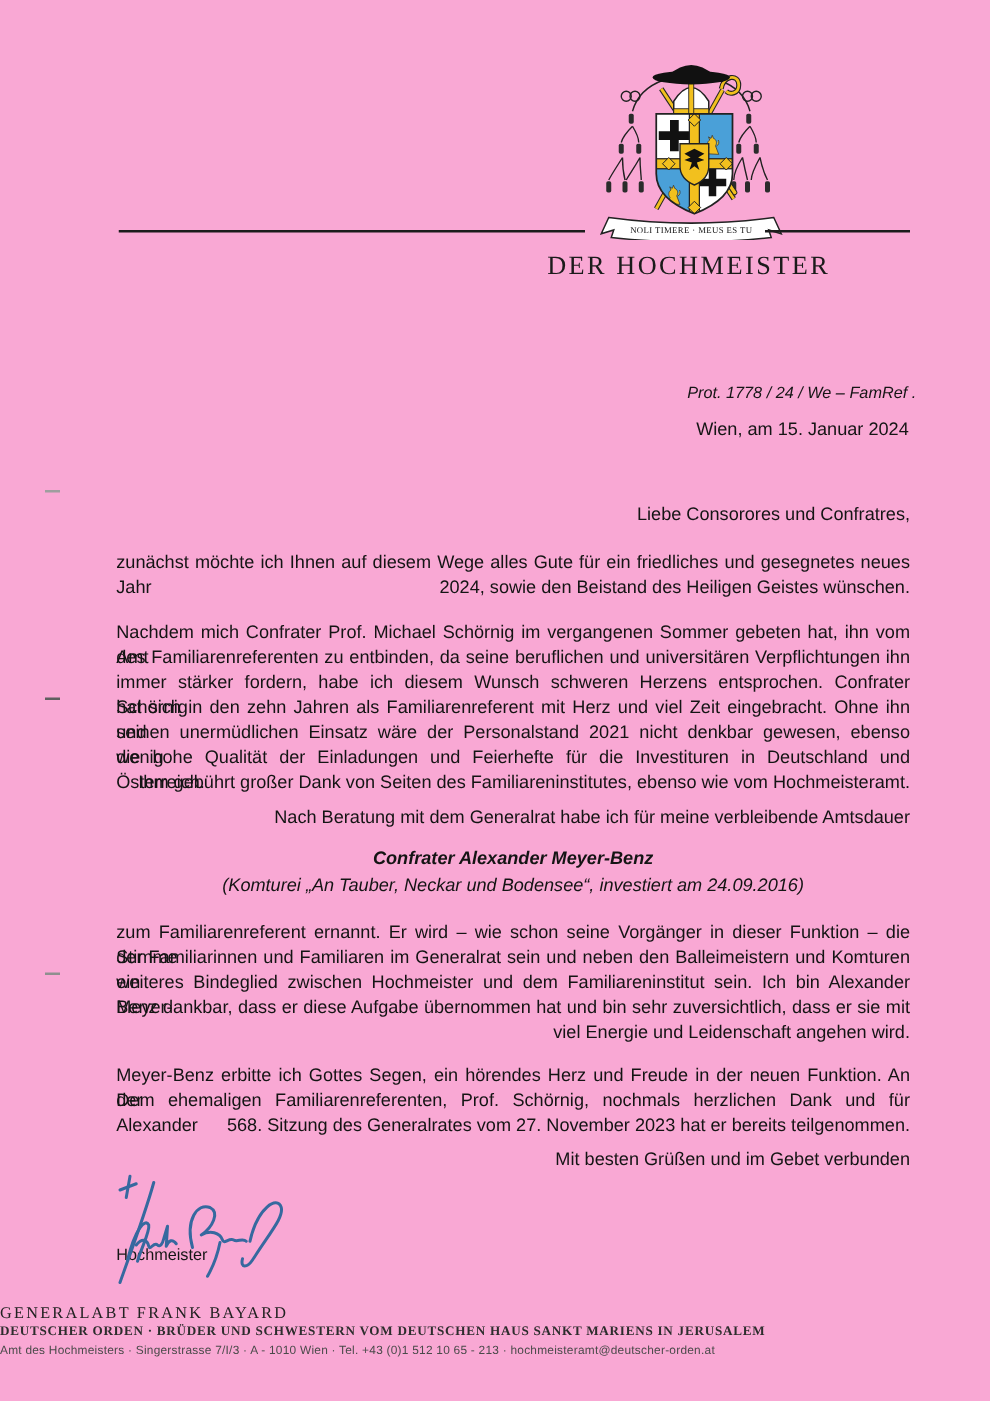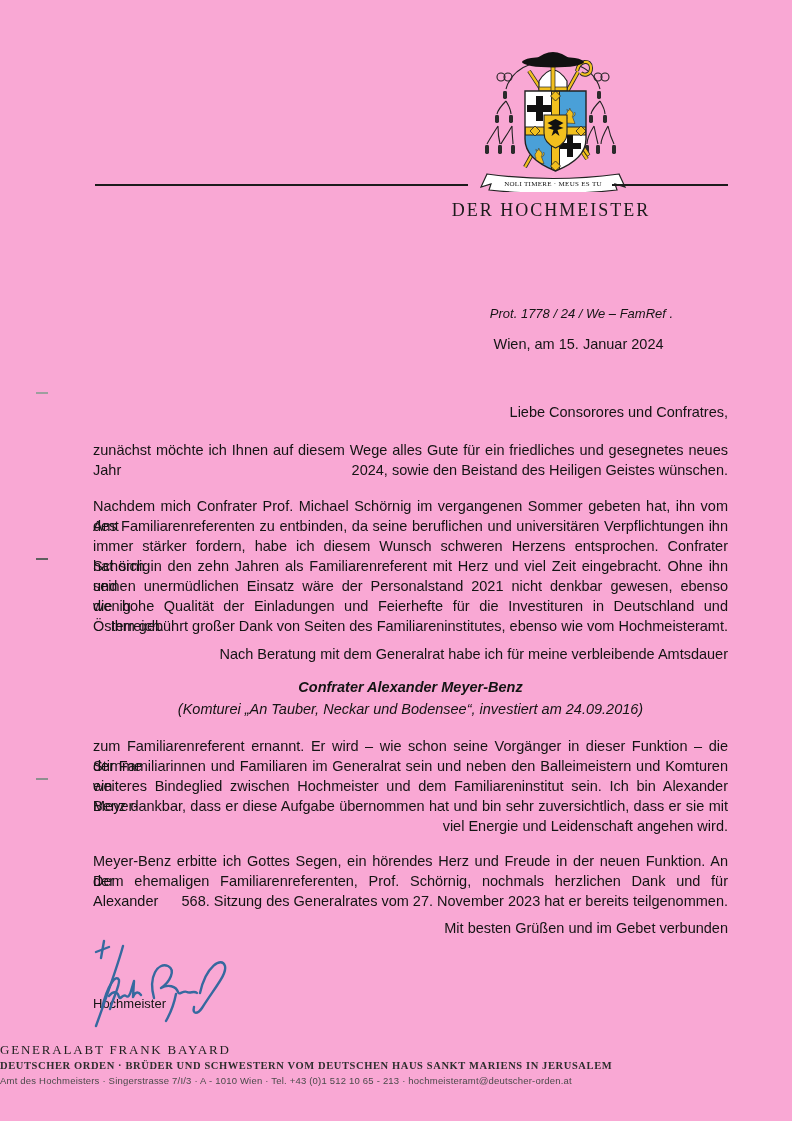--- a/index.html
+++ b/index.html
@@ -2,22 +2,22 @@
 <html><head>
 <meta charset="utf-8">
 <style>
   html,body{margin:0;padding:0;background:#ffffff;}
   .page{position:relative;width:777px;height:1121px;background:#f9a8d4;overflow:hidden;
         font-family:"Liberation Sans", sans-serif;color:#151515;padding-left:15px;}
   .rule{position:absolute;top:184px;height:1.6px;background:#1c1c1c;}
   .rule-left{left:95px;width:373px;}
   .rule-right{left:612px;width:116px;}
   .hm-title{position:absolute;left:401px;top:200px;width:300px;text-align:center;
-            font-family:"Liberation Serif", serif;font-size:18px;letter-spacing:2px;color:#1b1b1b;}
-  .ref{position:absolute;text-align:center;}
+            font-family:"Liberation Serif", serif;font-size:21px;letter-spacing:2px;color:#1b1b1b;}
+  .ref{position:absolute;text-align:right;}
   .prot{left:430px;top:306px;width:303px;font-style:italic;font-size:13px;}
   .dateline{left:430px;top:336px;width:297px;font-size:14.5px;}
   .para{position:absolute;left:93px;width:635px;font-size:14.5px;line-height:20px;color:#141414;}
   .ln{height:20px;white-space:nowrap;text-align:right;}
   .jl{text-align:justify;text-align-last:justify;white-space:normal;}
   .ctr{text-align:center;}
   .bold{font-weight:bold;font-style:italic;}
   .ital{font-style:italic;}
   .mark{position:absolute;left:36px;width:12px;height:2.2px;}
   .mark1{top:392px;background:#9e9e9e;}

